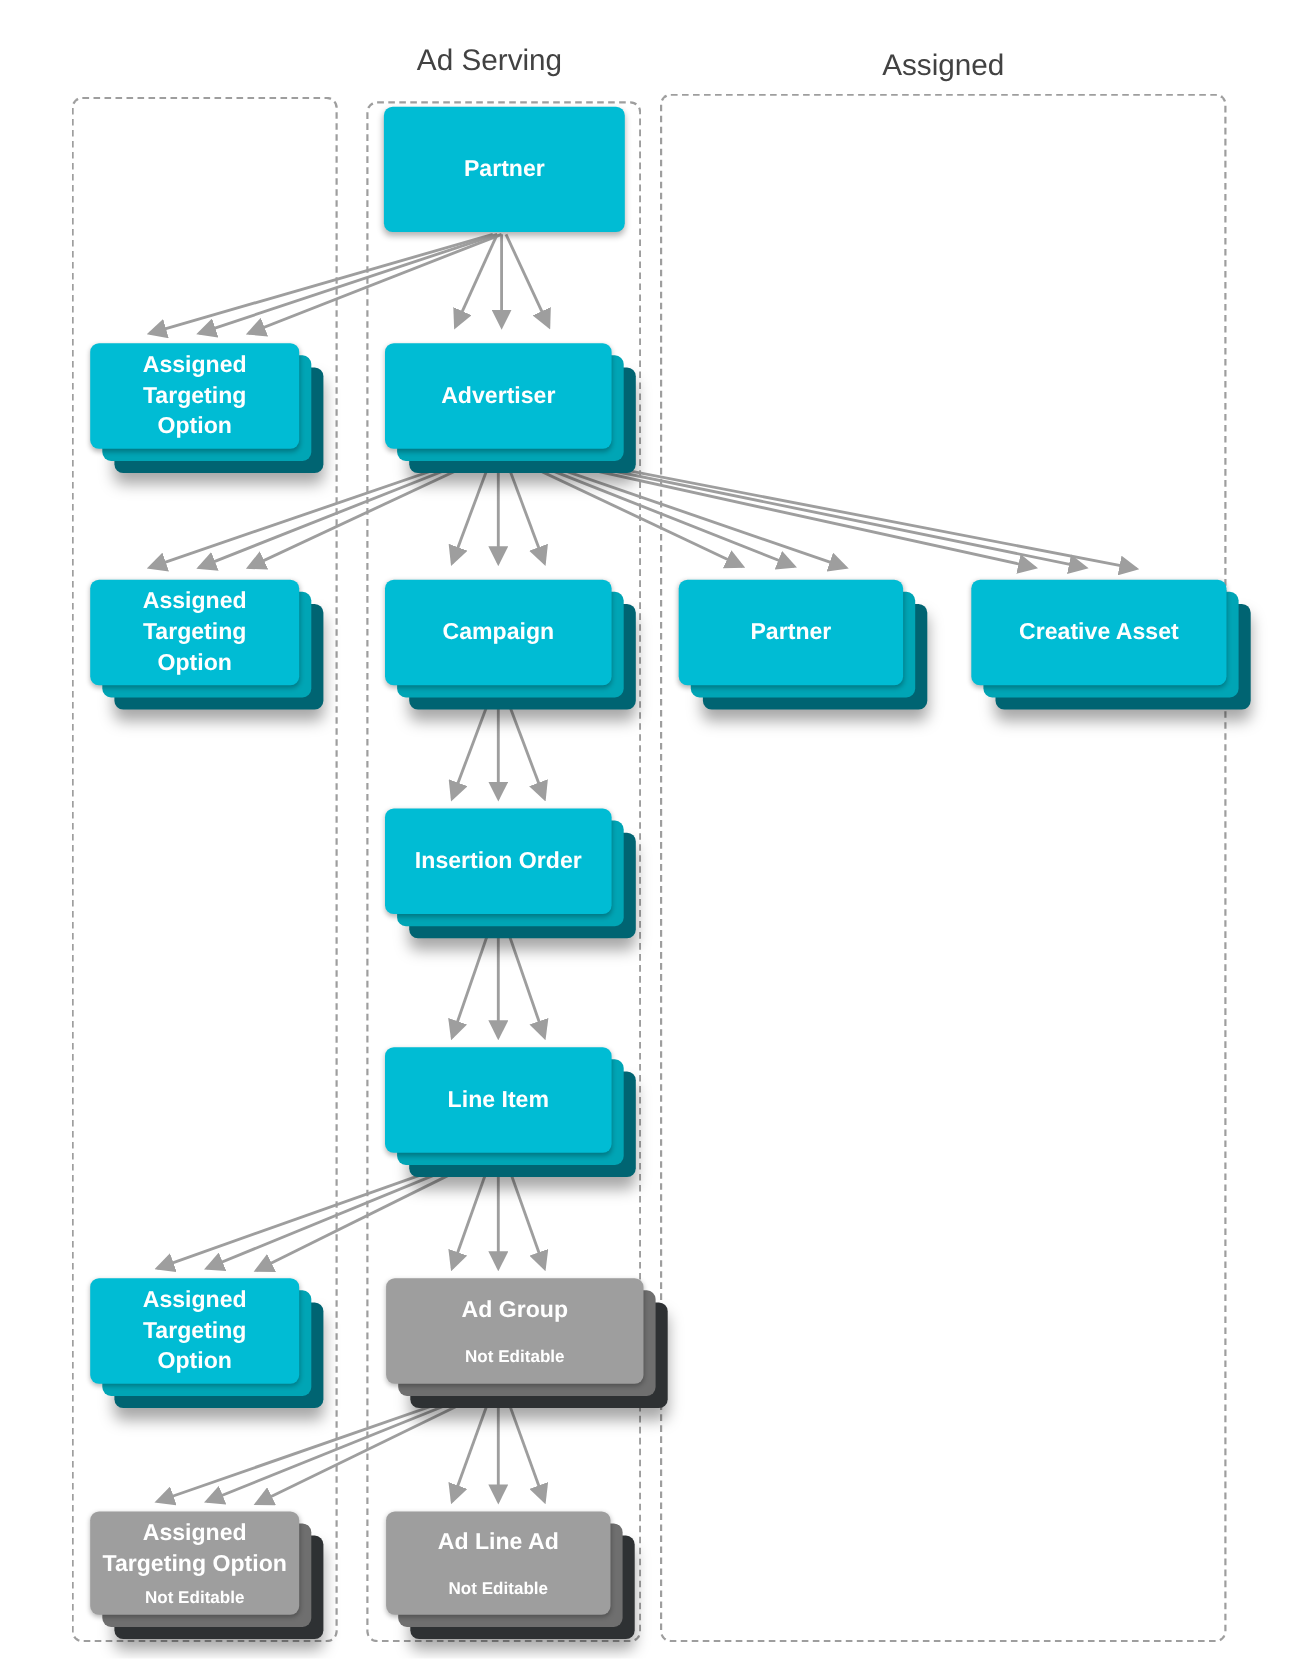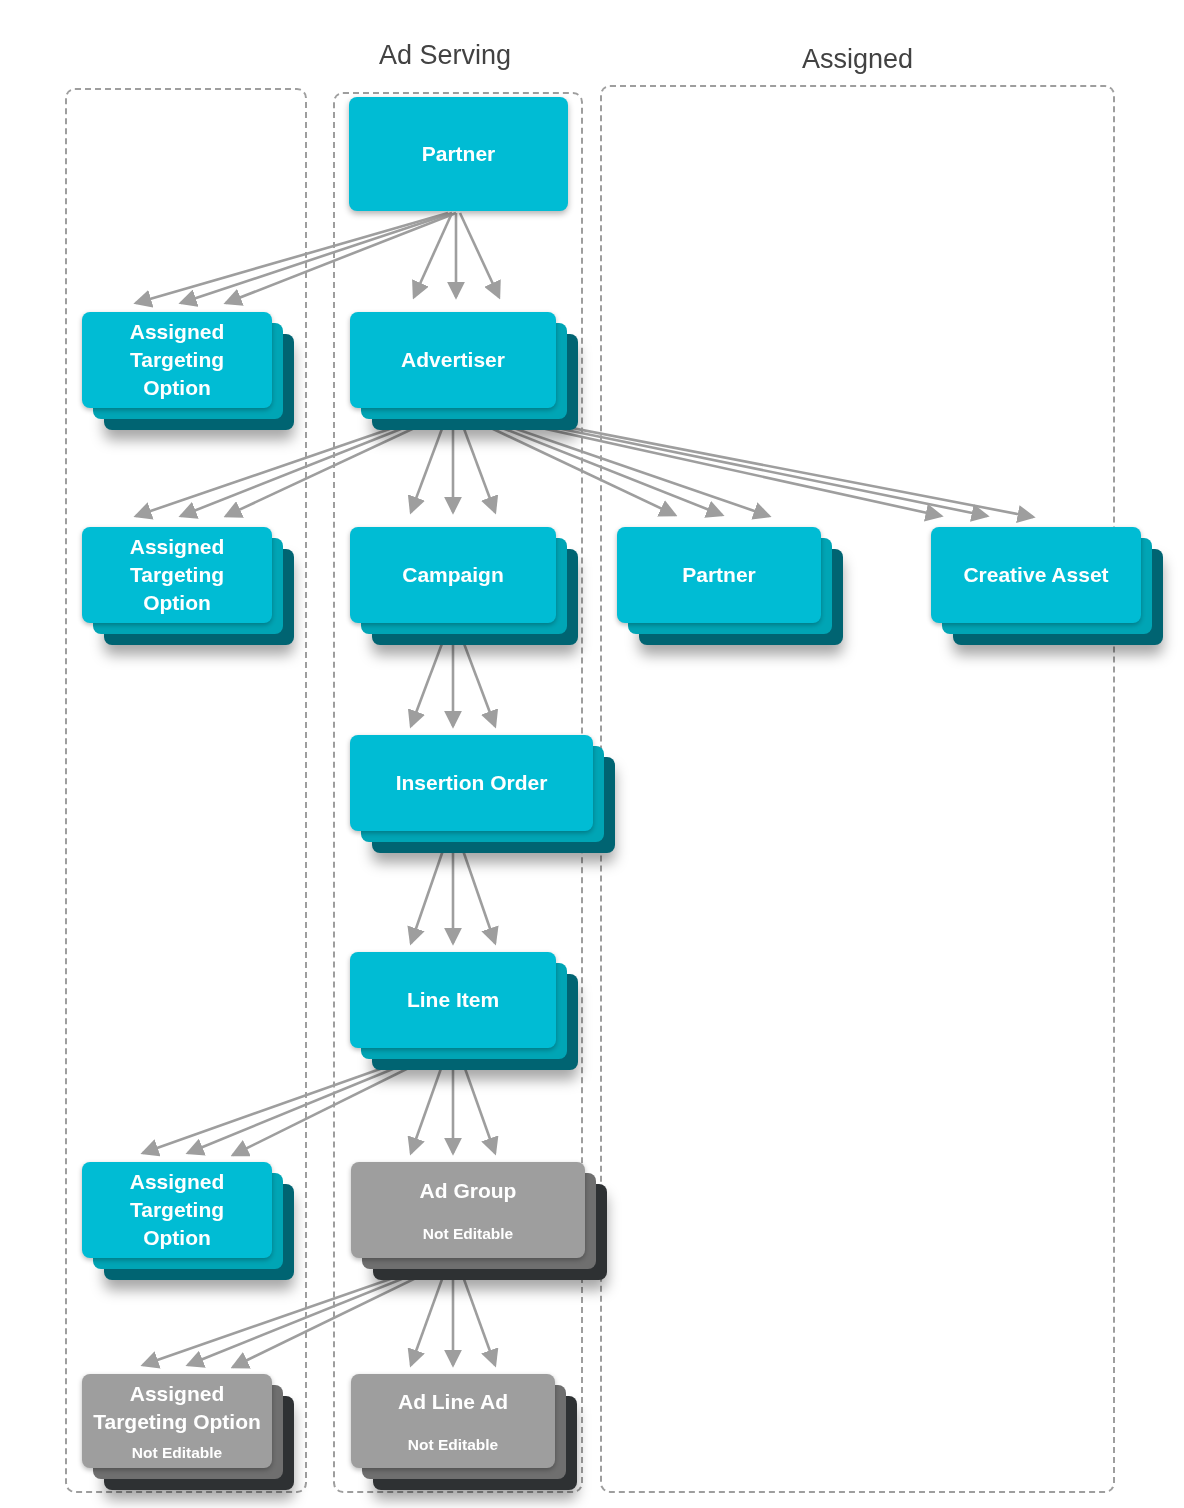--- a/index.html
+++ b/index.html
@@ -168,29 +168,29 @@
   </div>
 
   <div class="node" style="left:617px;top:527px;width:204px;height:96px;">
     <div class="layer l2"></div>
     <div class="layer l1"></div>
     <div class="face">
         <span class="label">Partner</span>
       </div>
   </div>
 
-  <div class="node" style="left:883px;top:527px;width:210px;height:96px;margin-left:48px;">
+  <div class="node" style="left:883px;top:527px;width:232px;height:96px;">
     <div class="layer l2"></div>
     <div class="layer l1"></div>
     <div class="face">
         <span class="label">Creative Asset</span>
       </div>
   </div>
 
-  <div class="node" style="left:350px;top:735px;width:206px;height:96px;padding-left:37px;">
+  <div class="node" style="left:350px;top:735px;width:206px;height:96px;">
     <div class="layer l2"></div>
     <div class="layer l1"></div>
     <div class="face">
         <span class="label">Insertion Order</span>
       </div>
   </div>
 
   <div class="node" style="left:350px;top:952px;width:206px;height:96px;">
     <div class="layer l2"></div>
     <div class="layer l1"></div>

